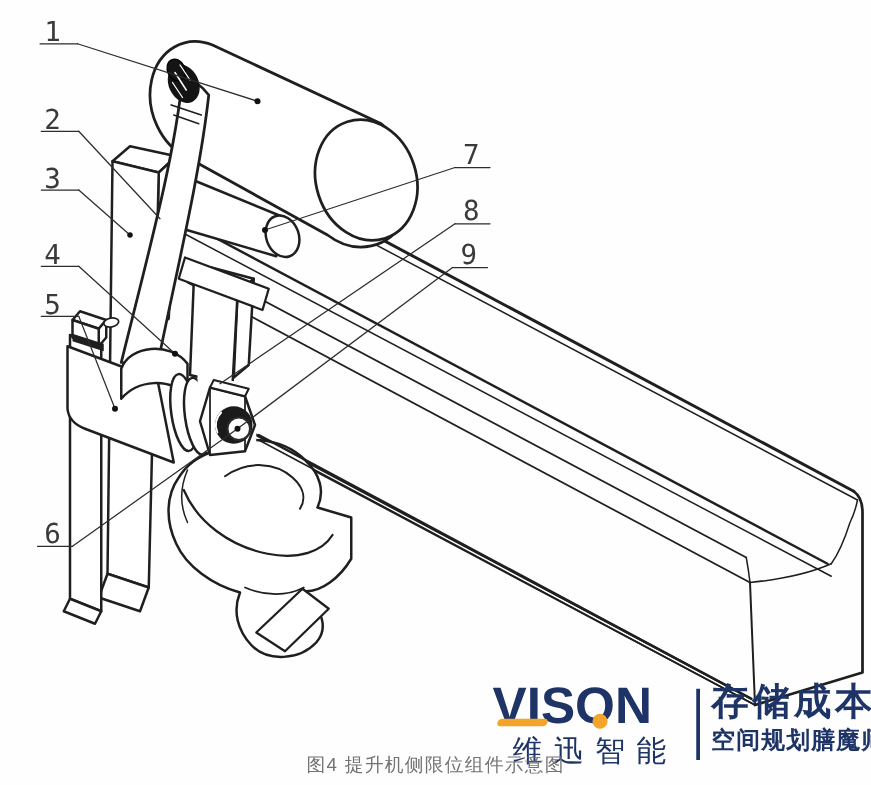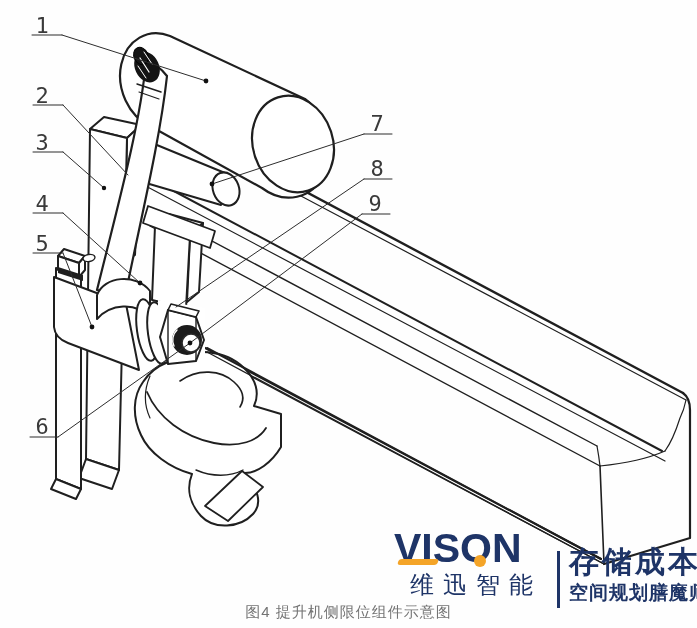--- a/index.html
+++ b/index.html
@@ -2,21 +2,21 @@
 <html><head>
 <meta charset="utf-8">
 <style>
   html,body{margin:0;padding:0;background:#ffffff;}
   #stage{position:relative;width:697px;height:628px;background:#fefefe;overflow:hidden;
          font-family:"Liberation Sans",sans-serif;}
   svg{position:absolute;left:0;top:0;}
   .callout-num{font-family:"DejaVu Sans Mono","DejaVu Sans",monospace;font-size:22px;
                fill:#3a3a3a;font-weight:400;}
   
-  .logo{position:absolute;left:394px;top:528px;width:300px;}
+  .logo{position:absolute;left:394px;top:544px;width:300px;}
   .vison-wrap{position:relative;display:inline-block;}
   .vison-word{font-weight:900;font-size:41px;line-height:41px;color:#1e3467;
               letter-spacing:0px;font-family:"Liberation Sans",sans-serif;}
   .vison-bar{position:absolute;left:4px;top:31px;width:40px;height:6px;background:#f4a428;
              border-radius:3px;transform:skewX(-18deg);}
   .vison-odot{position:absolute;left:80px;top:27px;width:12px;height:12px;border-radius:50%;
               background:#f4a428;}
   .vison-cn{font-weight:400;font-size:24px;color:#1e3467;letter-spacing:9px;
             padding-left:16px;margin-top:0px;white-space:nowrap;}
   .logo-divider{position:absolute;left:557px;top:551px;width:3px;height:57px;background:#1e3467;}

